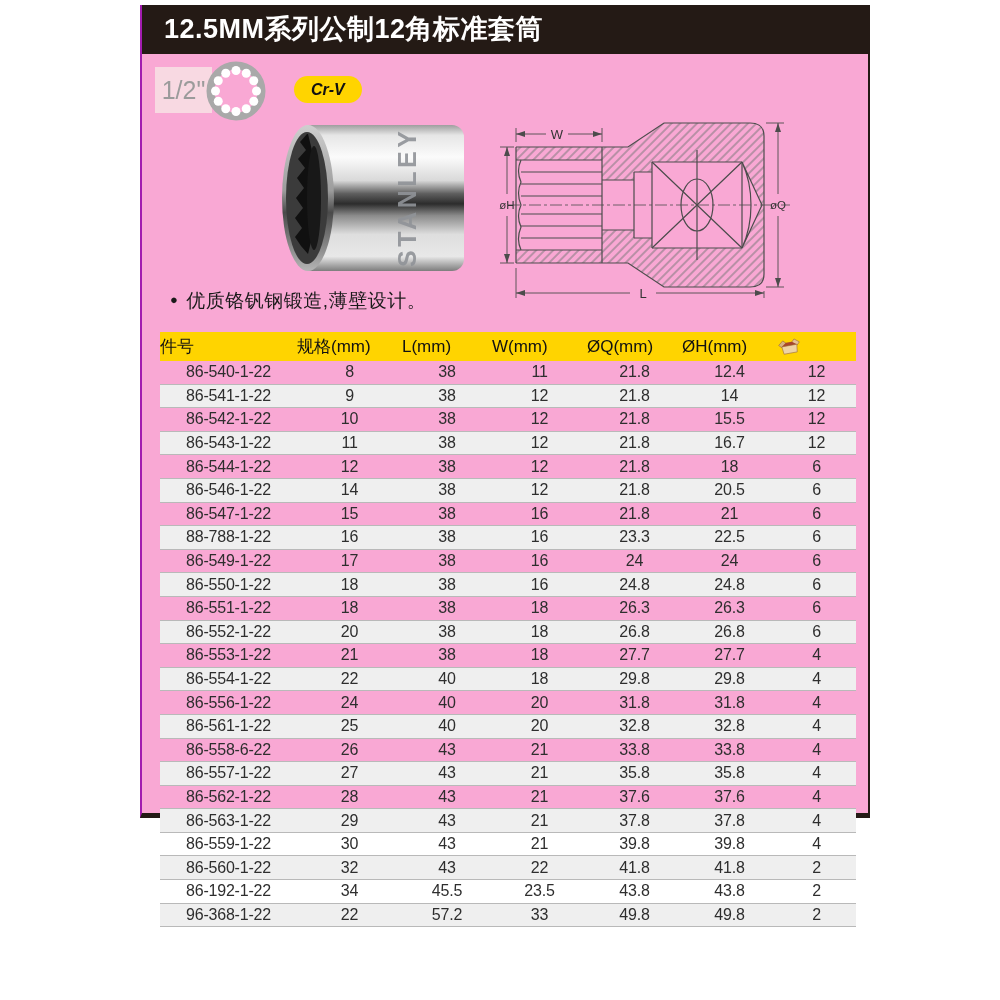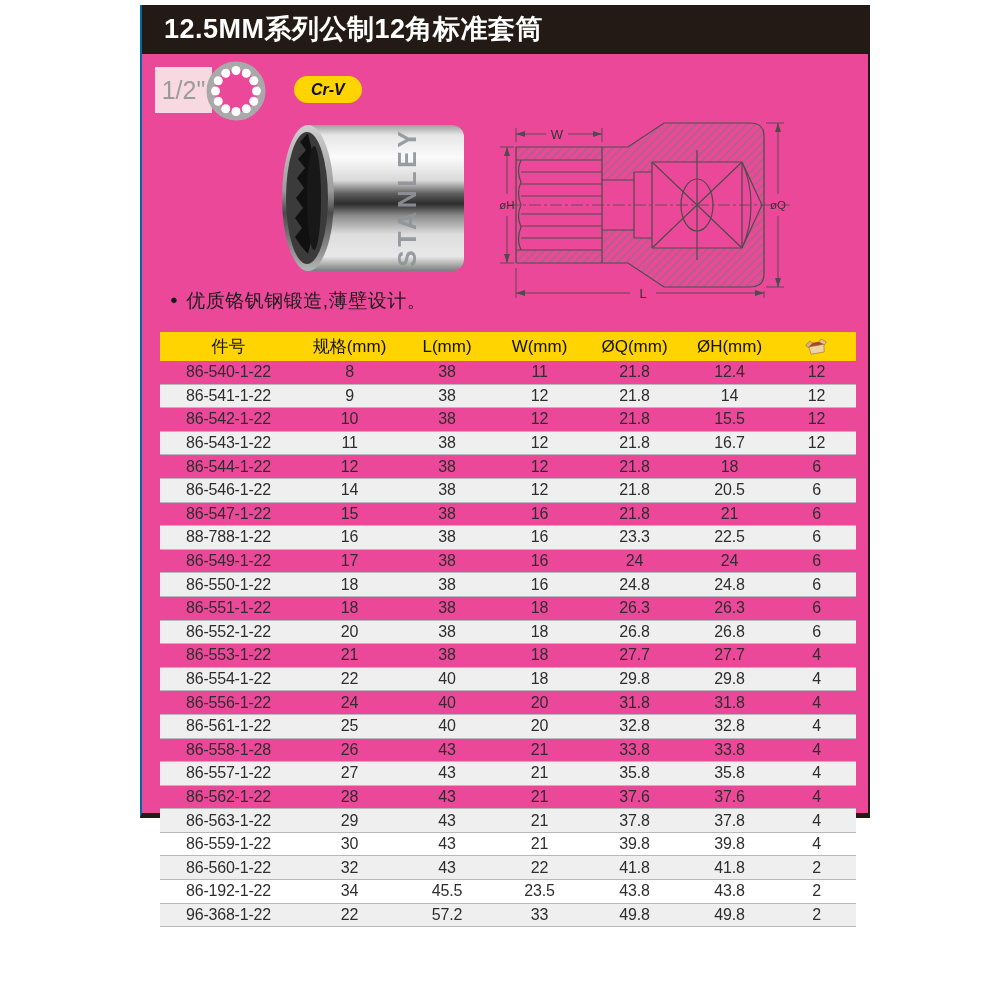--- a/index.html
+++ b/index.html
@@ -1,32 +1,32 @@
 <!DOCTYPE html>
 <html><head>
 <meta charset="utf-8">
 <style>
   html,body{margin:0;padding:0;background:#fff;}
   body{width:1000px;height:1000px;position:relative;font-family:"Liberation Sans",sans-serif;overflow:hidden;}
   .frame{position:absolute;left:140px;top:5px;width:730px;height:813px;box-sizing:border-box;
-         border-left:2px solid #0369a1;border-right:2px solid #241a15;border-bottom:5px solid #241a15;background:#ec4899;}
+         border-left:2px solid #a21caf;border-right:2px solid #241a15;border-bottom:5px solid #241a15;background:#f9a8d4;}
   .titlebar{height:49px;background:#241a15;color:#ffffff;font-size:27px;font-weight:bold;
             line-height:49px;padding-left:22px;letter-spacing:0.5px;white-space:nowrap;}
   .badge-pink{position:absolute;left:13px;top:62px;width:57px;height:46px;background:#f8d9e2;
               color:#9b9b9b;font-size:25px;text-align:center;line-height:46px;}
   .ring-icon{position:absolute;left:64px;top:56px;width:60px;height:60px;}
   .badge-crv{position:absolute;left:152px;top:71px;height:27px;padding:0 17px;background:#ffd400;
              border-radius:14px;font-weight:bold;font-style:italic;font-size:16px;line-height:27px;color:#111;}
   .photo{position:absolute;left:124px;top:112px;width:208px;height:162px;}
   .tech-diagram{position:absolute;left:352px;top:105px;width:306px;height:193px;}
   .feature-line{position:absolute;left:28px;top:283px;font-size:19px;color:#1a1a1a;letter-spacing:0.5px;}
   .feature-line .dot{font-size:13px;vertical-align:3px;margin-right:8px;}
   table.spec{position:absolute;left:18px;top:327px;width:696px;border-collapse:collapse;table-layout:fixed;}
   table.spec th{background:#ffd400;height:29px;font-size:17px;font-weight:normal;color:#111;
-                text-align:center;vertical-align:middle;padding:0;}
+                text-align:left;vertical-align:middle;padding:0;}
   table.spec td{height:22.6px;font-size:16px;color:#2e2e2e;text-align:center;vertical-align:middle;
                 padding:0;border-bottom:1px solid #b9b9b9;letter-spacing:-0.2px;}
   table.spec tbody tr:nth-child(even) td{background:#efefef;}
   .dim-label{font-family:"Liberation Sans",sans-serif;fill:#333;}
 </style>
 </head>
 <body>
 
 <div class="frame">
 
@@ -302,21 +302,21 @@
         <tr>
           <td>86-561-1-22</td>
           <td>25</td>
           <td>40</td>
           <td>20</td>
           <td>32.8</td>
           <td>32.8</td>
           <td>4</td>
         </tr>
         <tr>
-          <td>86-558-1-28</td>
+          <td>86-558-6-22</td>
           <td>26</td>
           <td>43</td>
           <td>21</td>
           <td>33.8</td>
           <td>33.8</td>
           <td>4</td>
         </tr>
         <tr>
           <td>86-557-1-22</td>
           <td>27</td>

